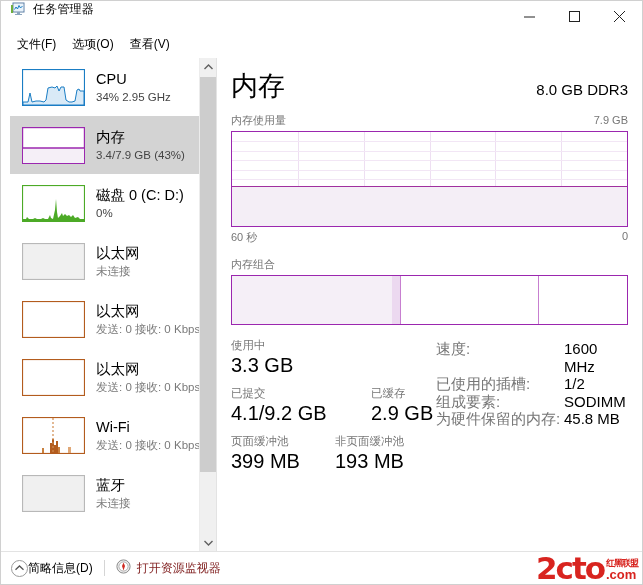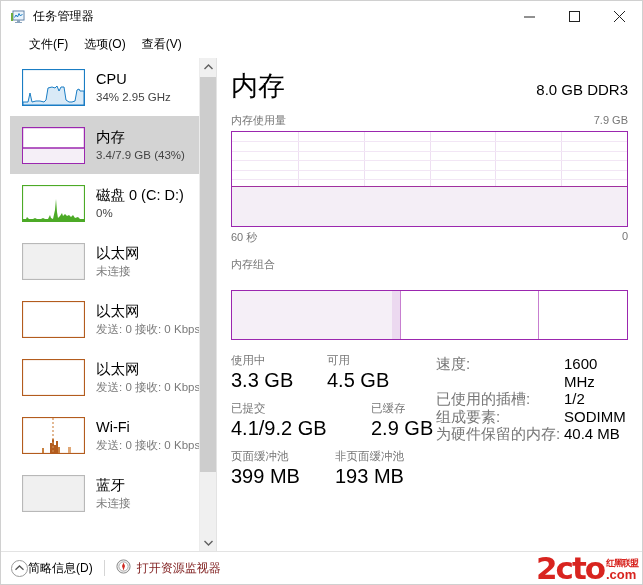--- a/index.html
+++ b/index.html
@@ -14,37 +14,37 @@
     position: relative;
     width: 643px; height: 585px;
     background: #ffffff;
     border: 1px solid #d0d0d0;
     display: flex; flex-direction: column;
   }
 
   
   .titlebar {
     height: 31px; flex: 0 0 31px;
-    display: flex; align-items: center;
+    display: flex; 
     background: #ffffff;
   }
   .title-icon { width: 16px; height: 16px; margin-left: 9px; margin-right: 7px; flex: 0 0 16px; }
   .title-text { font-size: 12px; color: #000; letter-spacing: .2px; }
   .win-buttons { margin-left: auto; display: flex; height: 31px; }
   .win-btn {
     width: 45px; height: 31px;
     display: flex; align-items: center; justify-content: center;
     color: #222;
   }
 
   
   .menubar {
     height: 25px; flex: 0 0 25px;
     display: flex; align-items: center;
-    padding-left: 20px;
+    padding-left: 8px;
     background: #ffffff;
   }
   .menu-item {
     font-size: 12px; color: #000;
     padding: 3px 8px 4px 8px;
   }
 
   
   .tabstrip {
     flex: 0 0 25px; height: 25px;
@@ -171,21 +171,21 @@
   .area-fill .dip {
     position: absolute; left: 36%; top: -6px; width: 14%; height: 6px;
     border-bottom: 1.5px solid #a0309f;
   }
   .axis-row {
     display: flex; justify-content: space-between;
     margin-top: 3px;
   }
   .axis-txt { font-size: 11px; color: #767676; }
 
-  .comp-label { font-size: 11px; color: #767676; margin-top: 12px; margin-bottom: 18px; }
+  .comp-label { font-size: 11px; color: #767676; margin-top: 12px; margin-bottom: 3px; }
   .compbar {
     height: 50px;
     border: 1px solid #9b27af;
     display: flex;
     background: #ffffff;
   }
   .seg { height: 100%; }
   .seg.inuse { background: #f5eff7; }
   .seg.modified { background: #ecd9f0; }
   .seg.standby { background: #ffffff; border-left: 1px solid #c77fd0; }
@@ -467,24 +467,20 @@
       </div>
 
       <div class="stats">
         <div class="stats-left">
 
           <div class="stat-row">
             <div class="stat-cell" style="flex:0 0 96px">
               <div class="stat-cap">使用中</div>
               <div class="stat-val">3.3 GB</div>
             </div>
-            <div class="stat-cell">
-              <div class="stat-cap">可用</div>
-              <div class="stat-val">4.5 GB</div>
-            </div>
           </div>
 
           <div class="stat-row">
             <div class="stat-cell" style="flex:0 0 140px">
               <div class="stat-cap">已提交</div>
               <div class="stat-val">4.1/9.2 GB</div>
             </div>
             <div class="stat-cell">
               <div class="stat-cap">已缓存</div>
               <div class="stat-val">2.9 GB</div>
@@ -512,21 +508,21 @@
           <div class="kv">
             <div class="kv-k">已使用的插槽:</div>
             <div class="kv-v">1/2</div>
           </div>
           <div class="kv">
             <div class="kv-k">组成要素:</div>
             <div class="kv-v">SODIMM</div>
           </div>
           <div class="kv">
             <div class="kv-k">为硬件保留的内存:</div>
-            <div class="kv-v">40.4 MB</div>
+            <div class="kv-v">45.8 MB</div>
           </div>
         </div>
       </div>
 
     </div>
   </div>
 
   <div class="footer">
     <div class="fewer">
       <span class="chev-circle">

